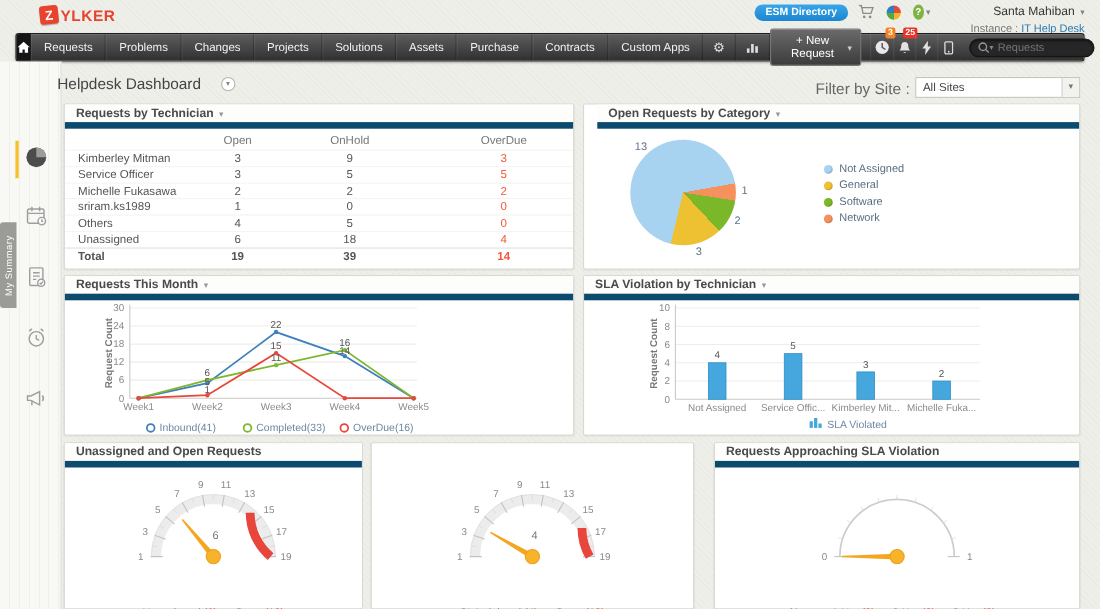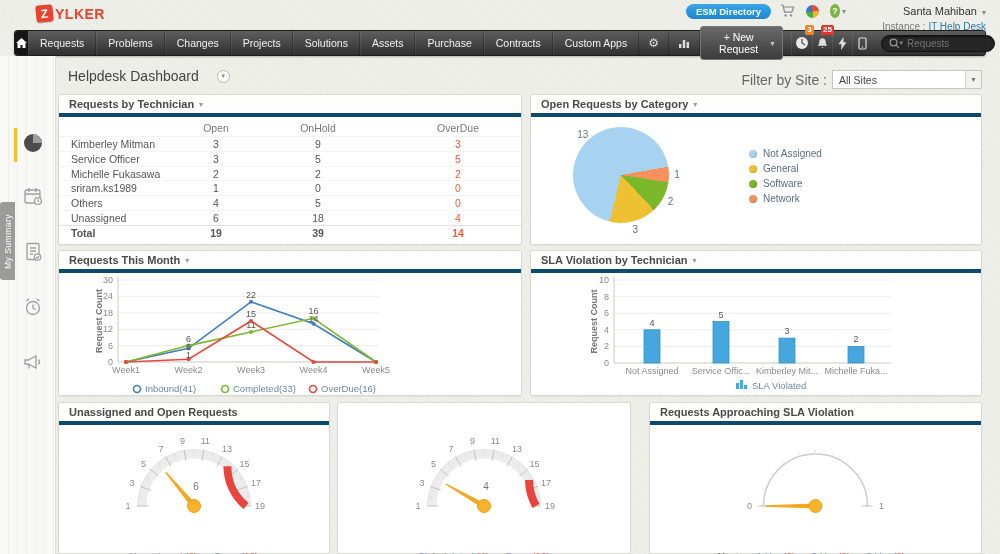--- a/index.html
+++ b/index.html
@@ -62,39 +62,39 @@
   .sidebar { position:absolute; top:56px; left:0; bottom:0; width:56px; background:#f8f8f4;
              background-image:repeating-linear-gradient(90deg, transparent 0 8px, rgba(0,0,0,.04) 8px 9px);
              border-right:1px solid #ddddd8; }
   .side-ico { position:absolute; left:20px; width:26px; height:26px; display:flex; align-items:center; justify-content:center; cursor:pointer; }
   .active-bar { position:absolute; left:14px; top:72px; width:3px; height:34px; background:#f5c12b; }
   .my-summary { position:absolute; left:0; top:146px; width:15px; height:78px; background:#9b9b97; border-radius:0 3px 3px 0;
                 color:#fff; font-size:8.5px; writing-mode:vertical-rl; transform:rotate(180deg);
                 display:flex; align-items:center; justify-content:center; letter-spacing:.5px; cursor:pointer; }
 
   
-  .page-title-row { position:absolute; top:68px; left:68px; display:flex; align-items:center;gap:12px; }
+  .page-title-row { position:absolute; top:68px; left:52px; display:flex; align-items:center;gap:12px; }
   .page-title { font-size:14px; color:#444; }
   .circ-caret { width:13px; height:13px; border:1px solid #b5b5b0; border-radius:50%; margin-left:6px; font-size:7px; color:#888;
                 display:inline-flex; align-items:center; justify-content:center; cursor:pointer; background:#fff; }
   .filter-row { position:absolute; top:70px; right:18px; display:flex; align-items:center; }
   .filter-label { font-size:14px; color:#666; margin-right:5px; }
   .site-select { width:150px; height:19px; background:#fff; border:1px solid #c6c6c0; display:flex; align-items:center; cursor:pointer; }
   .site-select .val { flex:1; font-size:10.5px; color:#444; padding-left:6px; }
   .site-select .arrow { width:16px; height:100%; border-left:1px solid #d5d5d0; background:#f2f2ee; color:#777; font-size:7px;
                         display:flex; align-items:center; justify-content:center; }
 
   .panel { position:absolute; background:#fff; border:1px solid #d9d9d3; border-radius:2px; box-shadow:0 1px 1px rgba(0,0,0,.04); }
-  .panel-head { height:22px; border-bottom:4px solid #0c4a6e; background:#fdfdfc; display:flex; align-items:center; padding:0 10px; }
+  .panel-head { height:22px; border-bottom:6px solid #0c4a6e; background:#fdfdfc; display:flex; align-items:center; padding:0 10px; }
   .panel-title { font-size:11px; font-weight:bold; color:#4a4a4a; }
   .head-caret { font-size:8px; color:#999; margin-left:5px; }
   .panel-body { position:absolute; top:23px; left:0; right:0; bottom:0; }
 
   #p-tech { left:58px; top:94px;  width:464px; height:151px; }
-  #p-pie  { left:530px; top:94px; width:452px; height:151px; }
+  #p-pie  { left:530px; top:94px; width:452px; height:151px;padding-left:12px; }
   #p-line { left:58px; top:250px; width:464px; height:146px; }
   #p-bar  { left:530px; top:250px; width:452px; height:146px; }
   #p-g0   { left:58px;  top:402px; width:272px; height:152px; }
   #p-g1   { left:337px; top:402px; width:294px; height:152px; }
   #p-g2   { left:649px; top:402px; width:333px; height:152px; }
 
   
   .trow { position:relative; height:14.8px; border-top:1px solid #f4f4f2; }
   .trow.hdr { border-top:none; height:15px; }
   .trow.total { border-top:1px solid #e0e0dc; font-weight:bold; }

